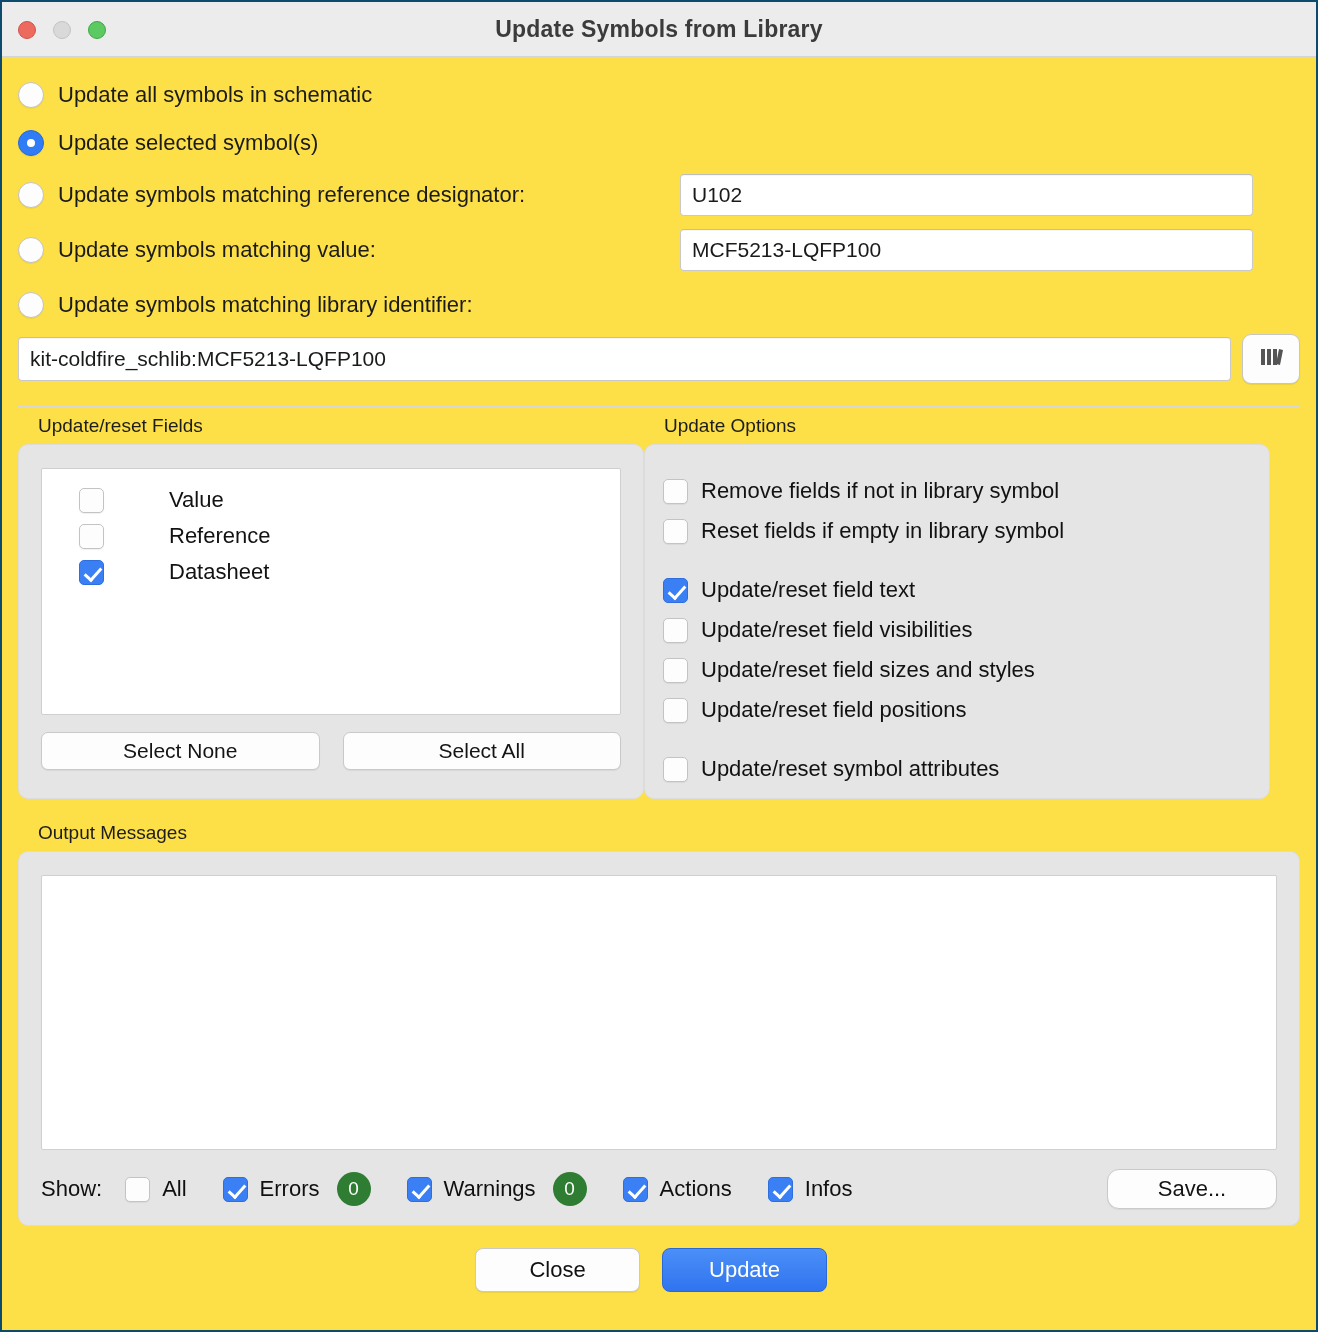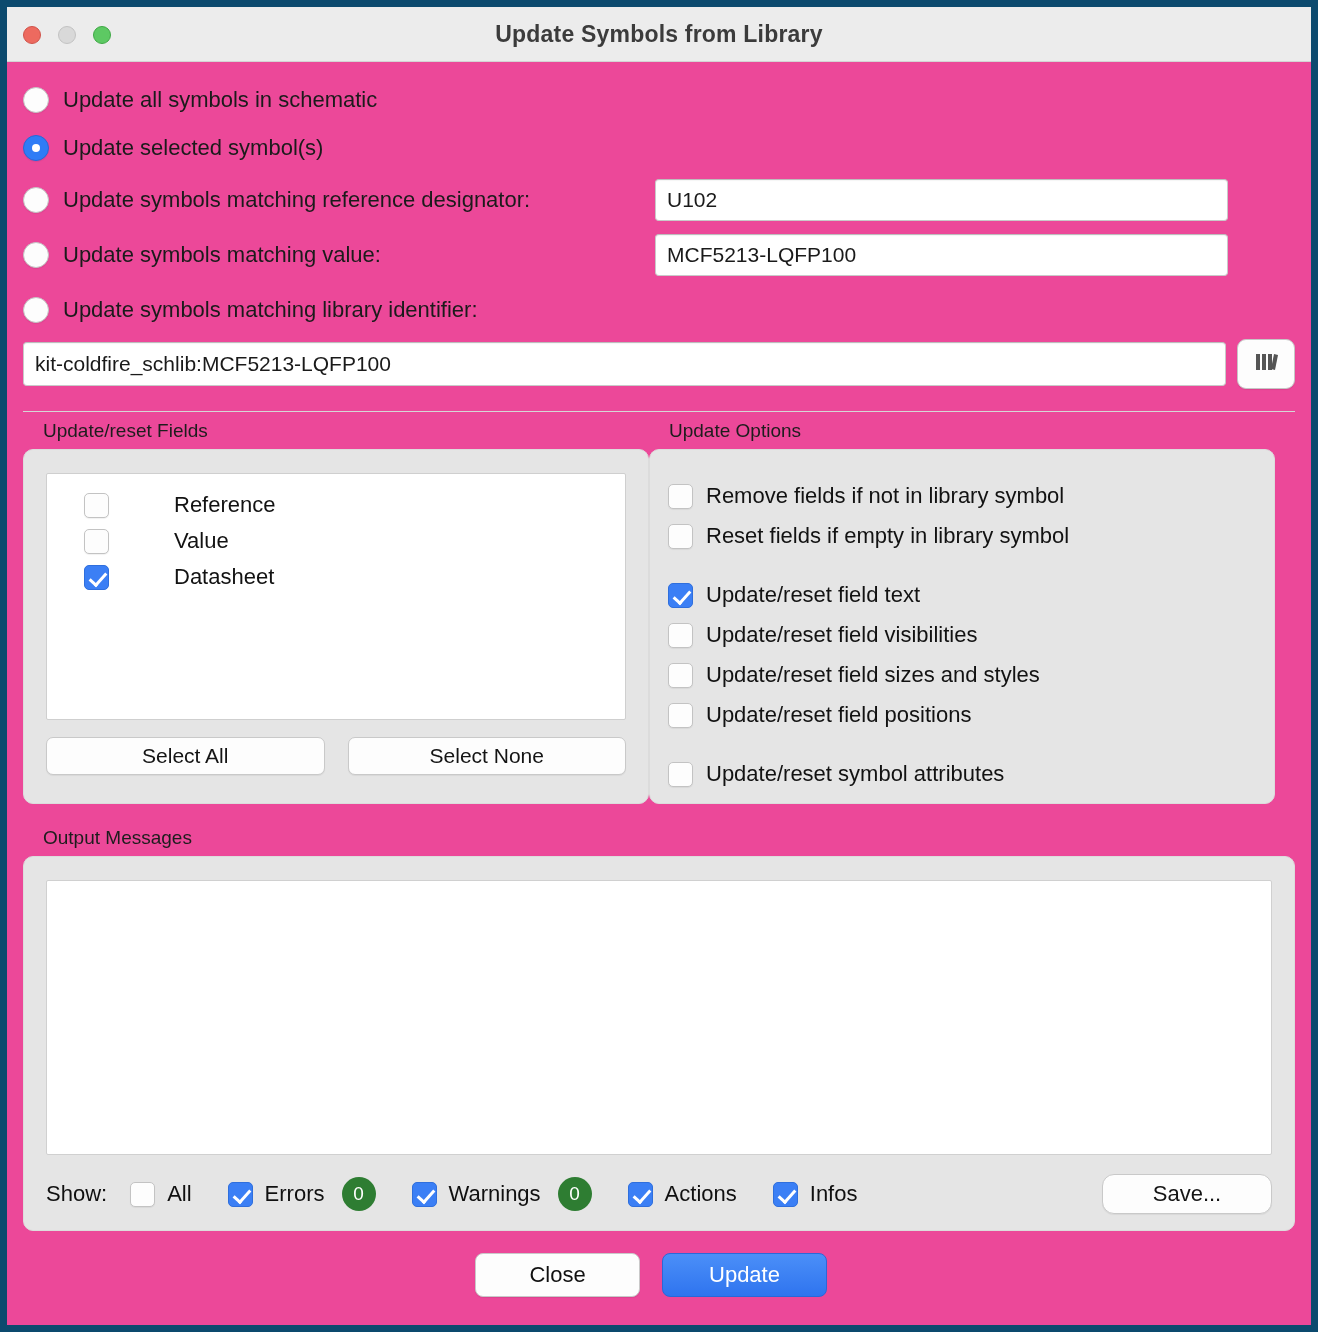--- a/index.html
+++ b/index.html
@@ -6,22 +6,22 @@
   html, body {
     margin: 0; padding: 0;
     width: 1318px; height: 1332px;
     font-family: "Liberation Sans", sans-serif;
     background: #eeeeee;
     -webkit-font-smoothing: antialiased;
   }
   .window {
     position: relative;
     width: 1318px; height: 1332px;
-    background: #ec4899;
-    border: 7px solid #0c4a6e;
+    background: #fde047;
+    border: 2px solid #0c4a6e;
     overflow: hidden;
   }
 
   
   .titlebar {
     position: relative;
     height: 55px;
     background: #ececec;
     border-bottom: 1px solid #d4d4d4;
     display: flex; align-items: center;
@@ -62,21 +62,21 @@
 
   .input {
     height: 42px; background: #ffffff;
     border: 1px solid #c9c9c9; border-top-color: #bdbdbd;
     border-radius: 4px;
     font-size: 21px; color: #1a1a1a;
     padding: 0 11px;
     display: flex; align-items: center;
     box-shadow: inset 0 1px 1px rgba(0,0,0,.04);
   }
-  .field-right { position: absolute; left: 632px; width: 573px; }
+  .field-right { position: absolute; left: 662px; width: 573px; }
 
   .libid-row { display: flex; align-items: center; gap: 11px; margin-top: 2px; }
   .libid-row .input { flex: 1; height: 44px; }
   .browse-btn {
     width: 58px; height: 50px;
     background: #fdfdfd; border: 1px solid #c6c6c6;
     border-radius: 9px; flex: none;
     display: flex; align-items: center; justify-content: center;
     box-shadow: 0 1px 1px rgba(0,0,0,.07);
   }
@@ -243,38 +243,38 @@
 
     <div class="grouprow">
 
       <div class="group fields-group">
         <div class="group-title">Update/reset Fields</div>
         <div class="group-panel fields-panel">
           <div class="fields-list">
 
             <div class="field-item">
               <div class="cb"></div>
-              <div class="flabel">Reference</div>
+              <div class="flabel">Value</div>
             </div>
 
             <div class="field-item">
               <div class="cb"></div>
-              <div class="flabel">Value</div>
+              <div class="flabel">Reference</div>
             </div>
 
 
             <div class="field-item">
               <div class="cb on"></div>
               <div class="flabel">Datasheet</div>
             </div>
 
           </div>
           <div class="fields-buttons">
+            <div class="gbtn">Select None</div>
             <div class="gbtn">Select All</div>
-            <div class="gbtn">Select None</div>
           </div>
         </div>
       </div>
 
       <div class="group options-group">
         <div class="group-title">Update Options</div>
         <div class="group-panel options-panel">
 
           <div class="opt-row">
             <div class="cb"></div>

